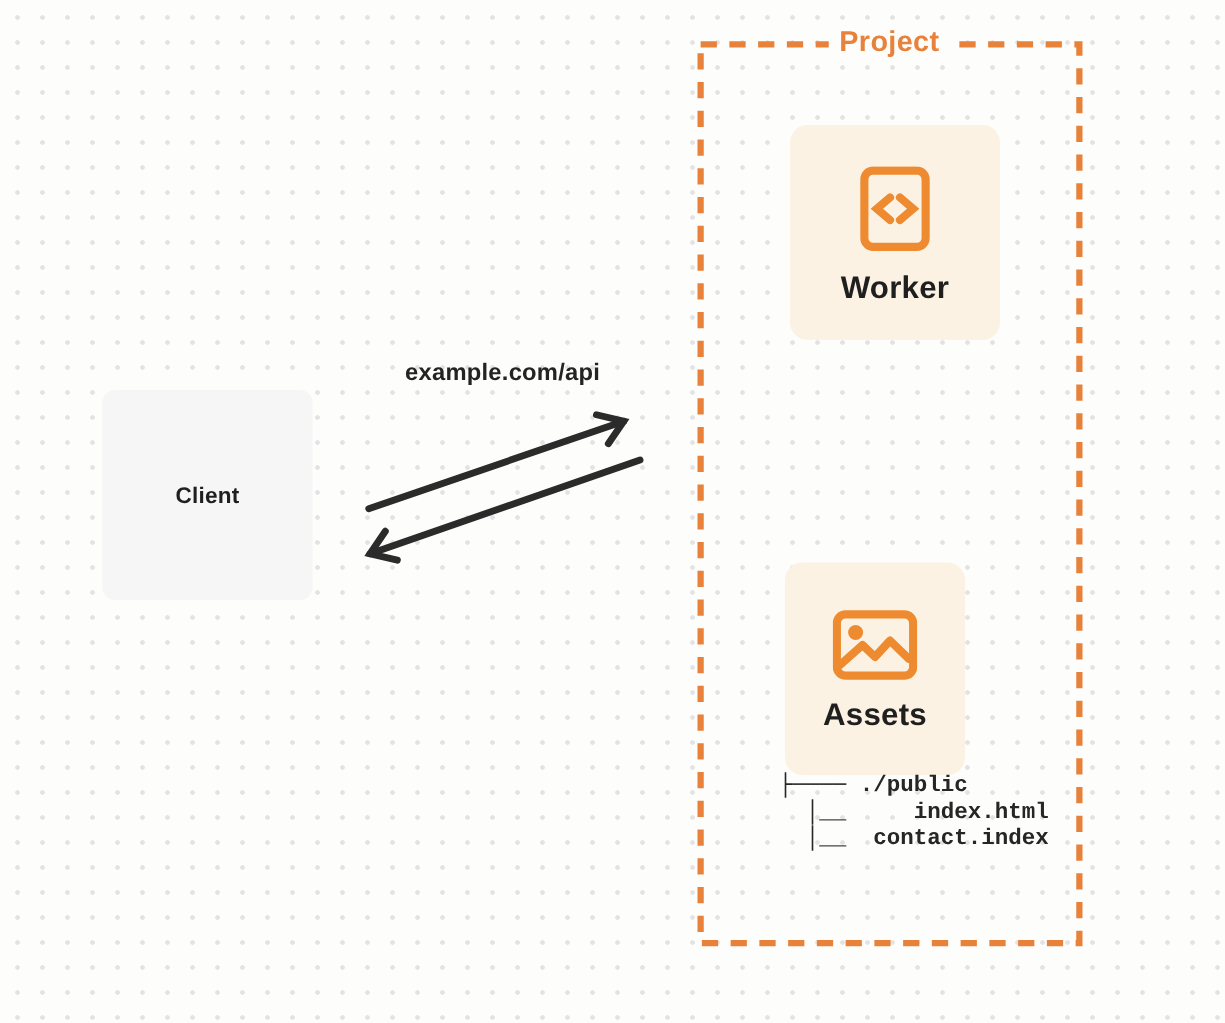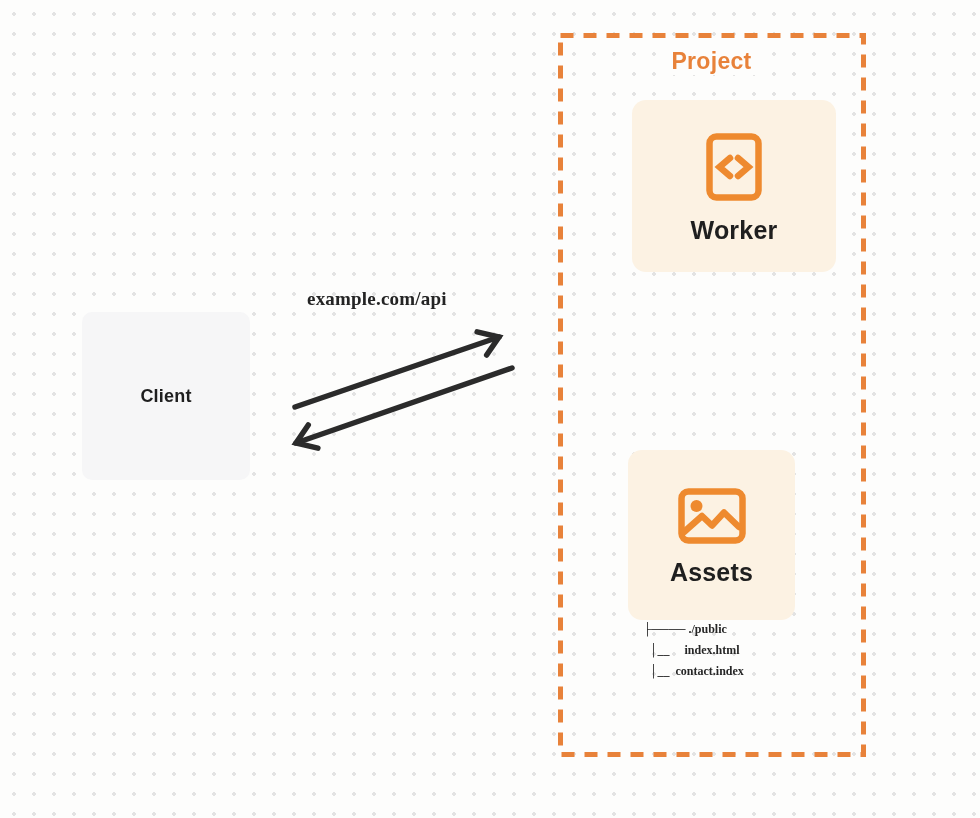--- a/index.html
+++ b/index.html
@@ -41,66 +41,64 @@
   }
   .client-box .node-label { font-size: 18px; }
   .node-label {
     font-weight: 700;
     font-size: 25px;
     color: #1f1f1f;
     letter-spacing: 0.2px;
   }
   .worker-box {
     left: 632px; top: 100px;
-    width: 204px; height: 166px;
+    width: 168px; height: 166px;
     background: #fcf2e3;
     gap: 15px;
     padding-top: 6px;
   }
   .assets-box {
     left: 628px; top: 450px;
-    width: 167px; height: 166px;
+    width: 144px; height: 166px;
     background: #fcf2e3;
     gap: 14px;
     padding-top: 4px;
   }
   .request-label {
     position: absolute;
-    left: 307px; top: 288px;
+    left: 324px; top: 288px;
     z-index: 2;
     font-size: 19px;
     font-weight: 700;
     color: #242424;
     letter-spacing: 0.2px;
     white-space: nowrap;
-    font-family: Liberation Serif, serif;
   }
   .project-label-wrap {
     position: absolute;
     left: 560px; top: 20px;
     width: 303px;
     z-index: 2;
     text-align: center;
-    margin-top: 28px;
   }
   .project-label-wrap span {
     display: inline-block;
     background: #fdfdfc;
     padding: 0 8px;
     font-size: 23px;
     font-weight: 700;
     color: #e8823a;
     letter-spacing: 0.3px;
   }
   .file-tree {
     position: absolute;
-    left: 643px; top: 619px;
+    left: 623px; top: 619px;
     z-index: 2;
-    font-family: Liberation Serif, serif;
-    font-size: 12px;
+    font-family: Liberation Mono, monospace;
+    font-size: 18px;
     font-weight: 600;
     line-height: 21px;
     color: #262626;
   }
   .file-tree .tree-line { white-space: pre; }
 </style>
 </head>
 <body>
 
 <div class="canvas">

